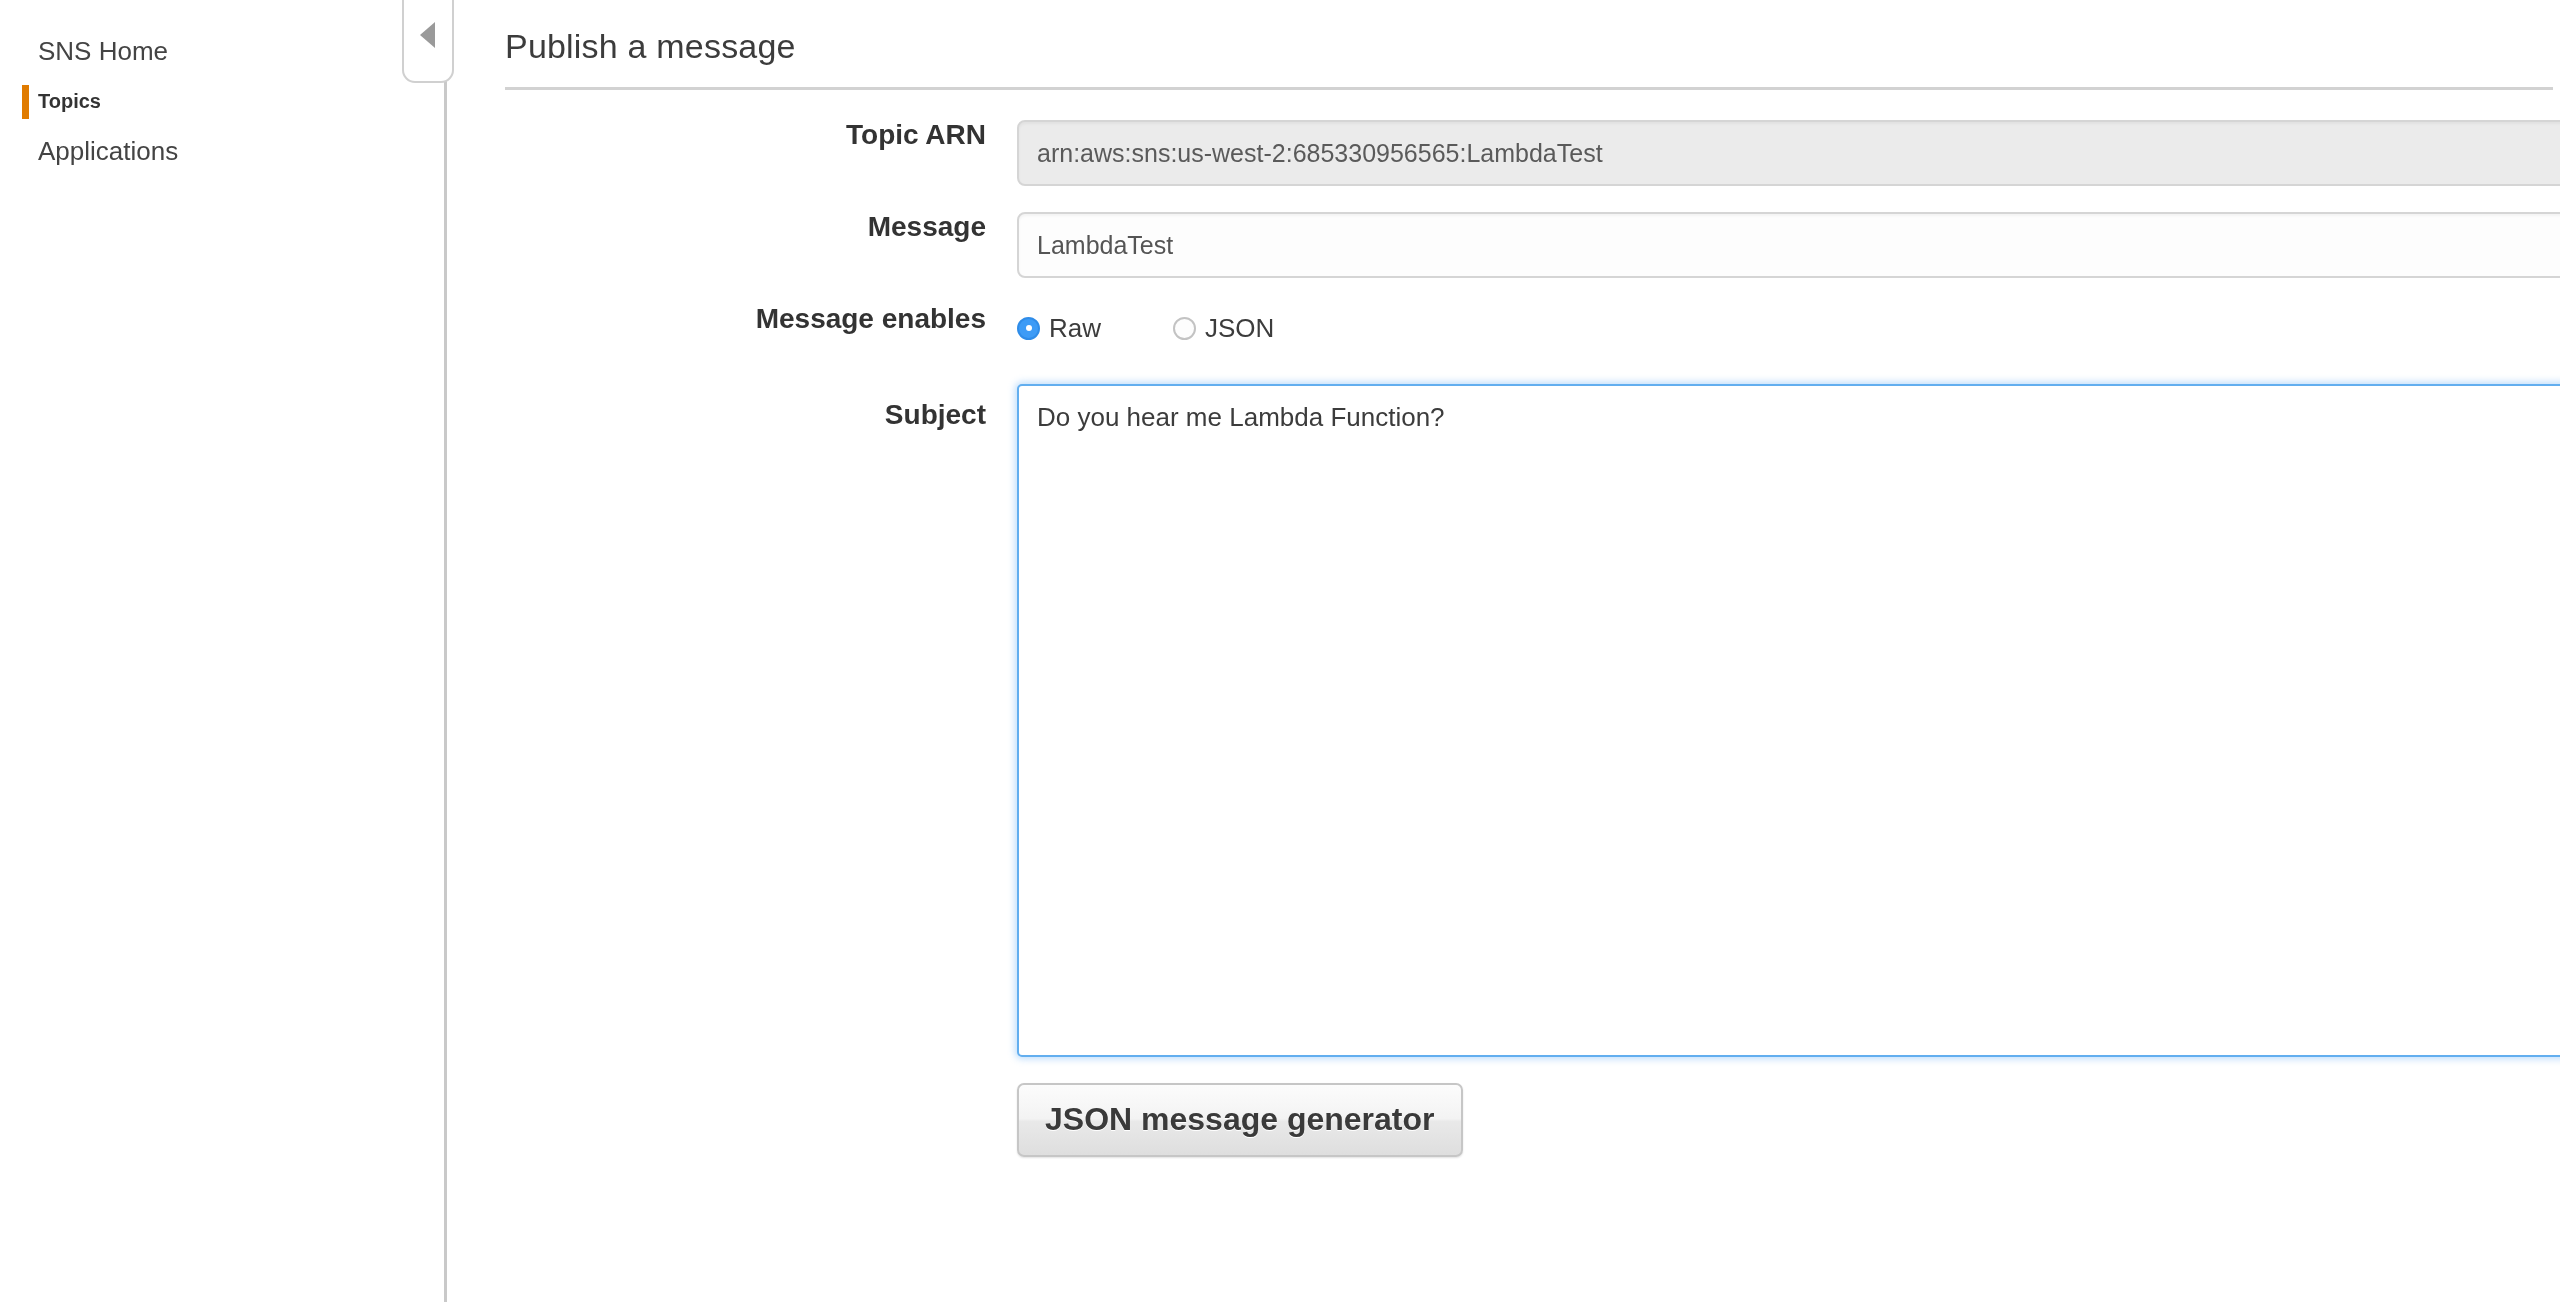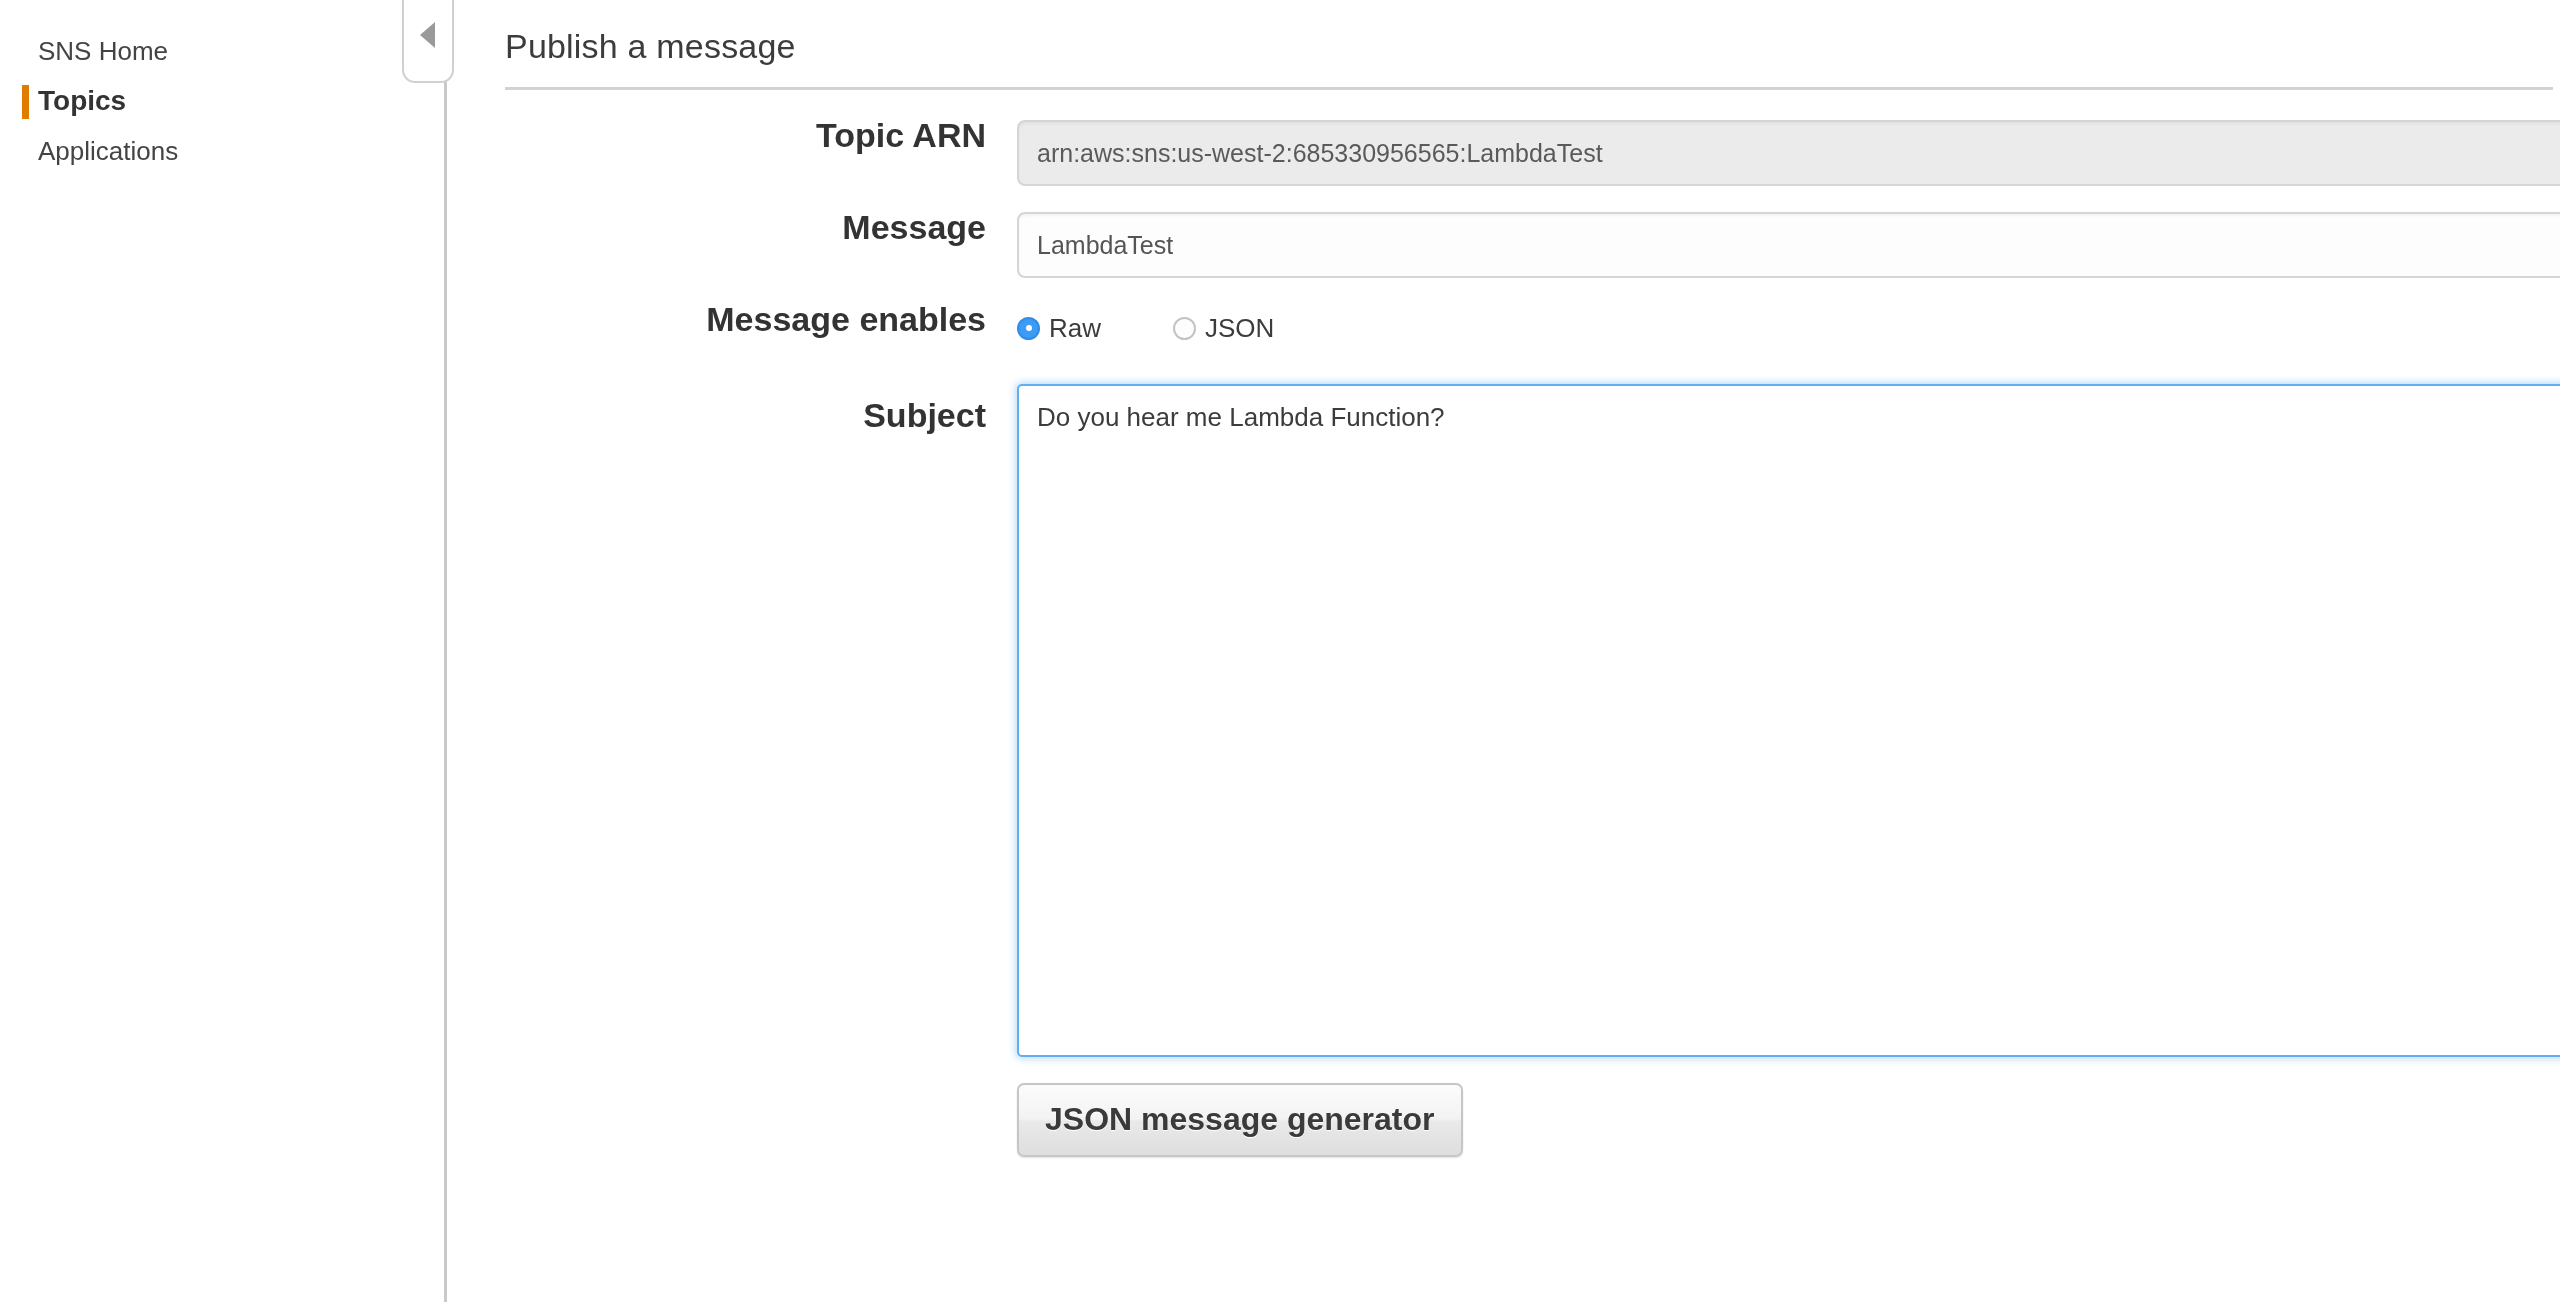--- a/index.html
+++ b/index.html
@@ -41,21 +41,21 @@
     font-size: 26px;
     line-height: 50px;
     color: #444444;
     padding-left: 38px;
     white-space: nowrap;
     cursor: pointer;
   }
   .nav-item.active {
     font-weight: bold;
     color: #333333;
-    font-size: 28px;
+    font-size: 20px;
   }
   .nav-item .active-marker {
     position: absolute;
     left: 22px;
     top: 9px;
     width: 7px;
     height: 34px;
     background: #e07b00;
   }
 
@@ -123,21 +123,21 @@
     display: flex;
     align-items: flex-start;
     margin-bottom: 26px;
   }
   .form-label {
     width: 512px;
     flex: 0 0 512px;
     text-align: right;
     padding-right: 31px;
     box-sizing: border-box;
-    font-size: 34px;
+    font-size: 28px;
     font-weight: bold;
     color: #333333;
     line-height: 30px;
   }
   .form-control {
     flex: 1 1 auto;
     position: relative;
   }
 
   .text-input {

